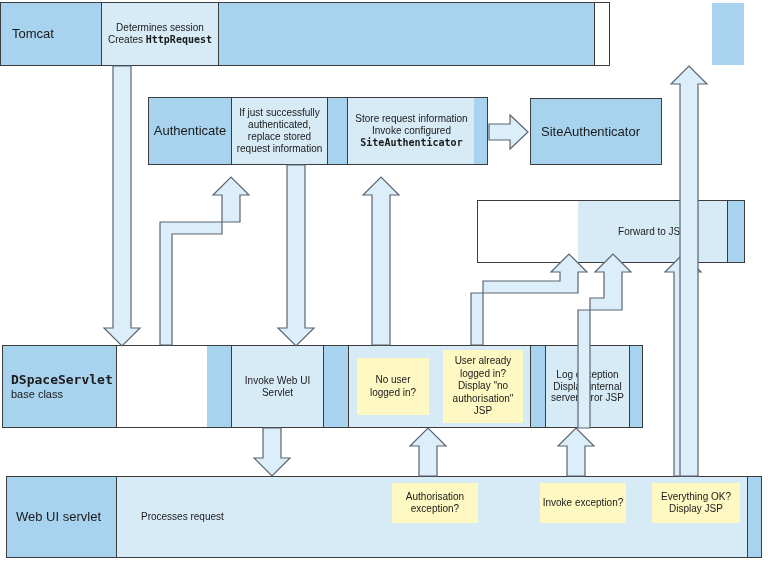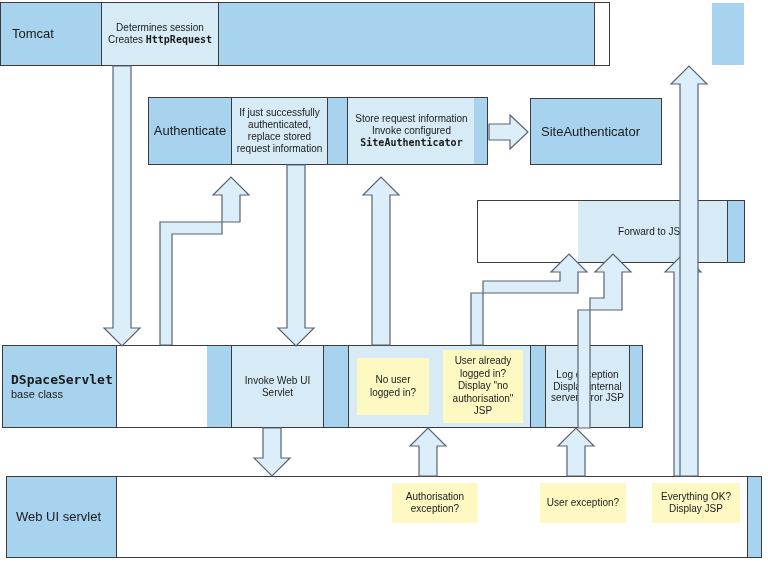--- a/index.html
+++ b/index.html
@@ -96,27 +96,28 @@
     <div class="seg light lbl-sm vline-r" style="left:543px;top:0px;width:84px;height:81px;flex-direction:column;">
       <span>Log exception</span>
       <span>Display internal</span>
       <span>server error JSP</span>
     </div>
     <div class="seg dark" style="left:627px;top:0px;width:12px;height:81px;"></div>
   </div>
 
   <div class="band" style="left:6px;top:476px;width:756px;height:82px;">
     <div class="seg dark lbl-big vline-r" style="left:0px;top:0px;width:110px;height:80px;justify-content:flex-start;padding-left:9px;">Web UI servlet</div>
+    <div class="seg light lbl-sm" style="left:110px;top:0px;width:630px;height:80px;justify-content:flex-start;padding-left:24px;">Processes request</div>
     <div class="seg dark" style="left:740px;top:0px;width:14px;height:80px;border-left:1px solid #3c3c3c;"></div>
 
     <div class="nested" style="left:385px;top:6px;width:86px;height:40px;flex-direction:column;">
       <span>Authorisation</span>
       <span>exception?</span>
     </div>
-    <div class="nested" style="left:533px;top:6px;width:86px;height:40px;">User exception?</div>
+    <div class="nested" style="left:533px;top:6px;width:86px;height:40px;">Invoke exception?</div>
     <div class="nested" style="left:645px;top:6px;width:88px;height:40px;flex-direction:column;">
       <span>Everything OK?</span>
       <span>Display JSP</span>
     </div>
   </div>
 
   <svg id="wires" viewBox="0 0 768 564">
 
     <path class="flow" d="M113,66 L131,66 L131,328 L140,328 L122,346 L104,328 L113,328 Z"></path>
 

